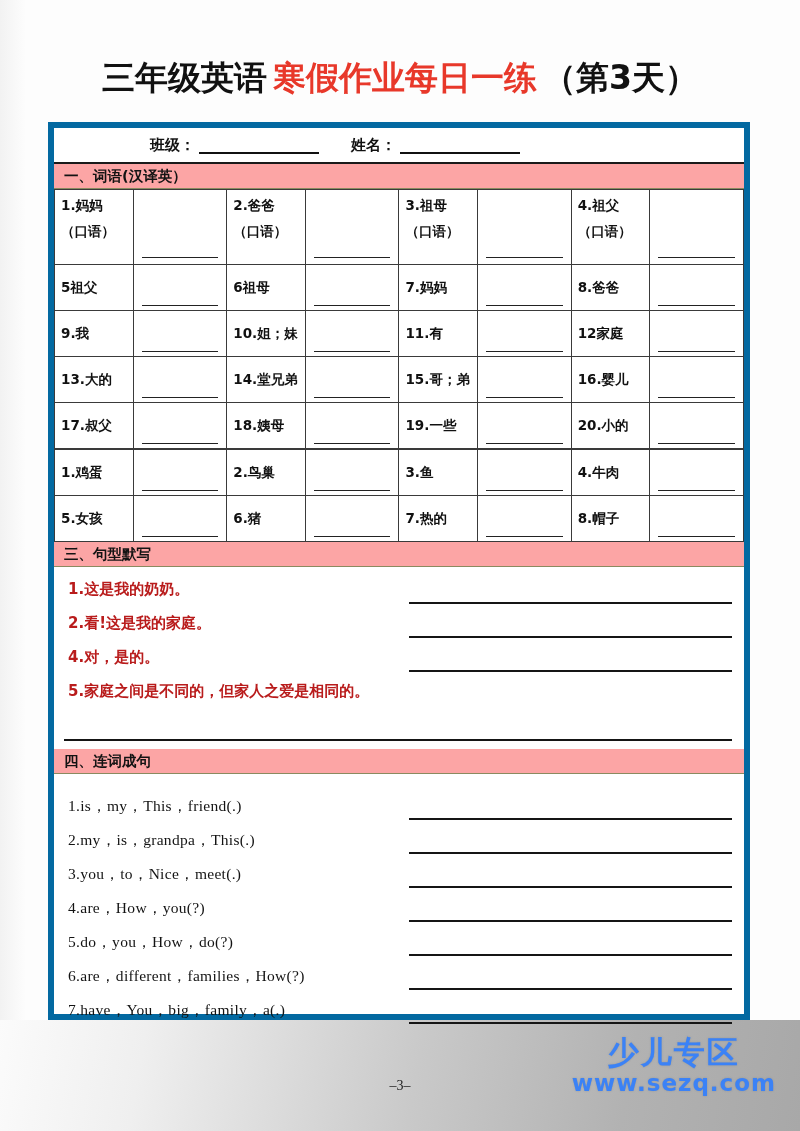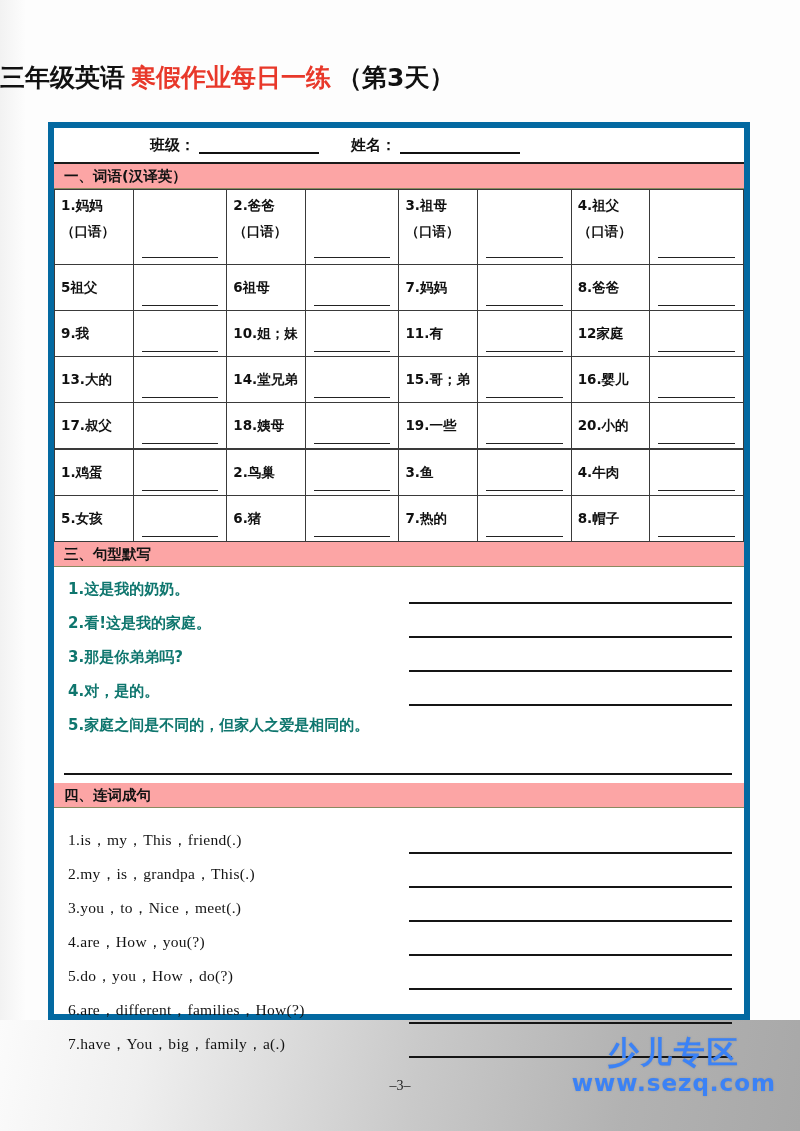--- a/index.html
+++ b/index.html
@@ -14,24 +14,24 @@
     position: relative;
     overflow: hidden;
   }
 
   
   .title {
     position: absolute;
     left: 0;
     top: 56px;
     width: 800px;
-    text-align: left;
-    font-family: "DejaVu Sans", "Liberation Sans", sans-serif;
-    font-weight: bold;
-    font-size: 25px;
+    text-align: center;
+    font-family: "DejaVu Sans", "Liberation Sans", sans-serif;
+    font-weight: bold;
+    font-size: 33px;
     letter-spacing: 0px;
     white-space: nowrap;
     line-height: 44px;
   }
   .title .blk { color: #111111; }
   .title .red { color: #e8382a; padding: 0 6px; }
   .title .par { color: #111111; }
 
   
   .sheet {
@@ -135,21 +135,21 @@
     position: relative;
     height: 34px;
   }
   .dicttext {
     position: absolute;
     left: 14px;
     top: 5px;
     font-family: "DejaVu Sans", "Liberation Sans", sans-serif;
     font-weight: bold;
     font-size: 15px;
-    color: #0f766e;
+    color: #b91c1c;
     white-space: nowrap;
   }
   .dictline {
     position: absolute;
     left: 355px;
     right: 12px;
     top: 27px;
     border-bottom: 2px solid #151515;
   }
   .dictrow.wide .dictline {
@@ -419,24 +419,20 @@
   <div class="dict">
     <div class="dictrow">
       <span class="dicttext">1.这是我的奶奶。</span>
       <span class="dictline"></span>
     </div>
     <div class="dictrow">
       <span class="dicttext">2.看!这是我的家庭。</span>
       <span class="dictline"></span>
     </div>
     <div class="dictrow">
-      <span class="dicttext">3.那是你弟弟吗?</span>
-      <span class="dictline"></span>
-    </div>
-    <div class="dictrow">
       <span class="dicttext">4.对，是的。</span>
       <span class="dictline"></span>
     </div>
     <div class="dictrow wide">
       <span class="dicttext">5.家庭之间是不同的，但家人之爱是相同的。</span>
       <span class="dictline"></span>
     </div>
   </div>
 
   <div class="secbar">四、连词成句</div>

